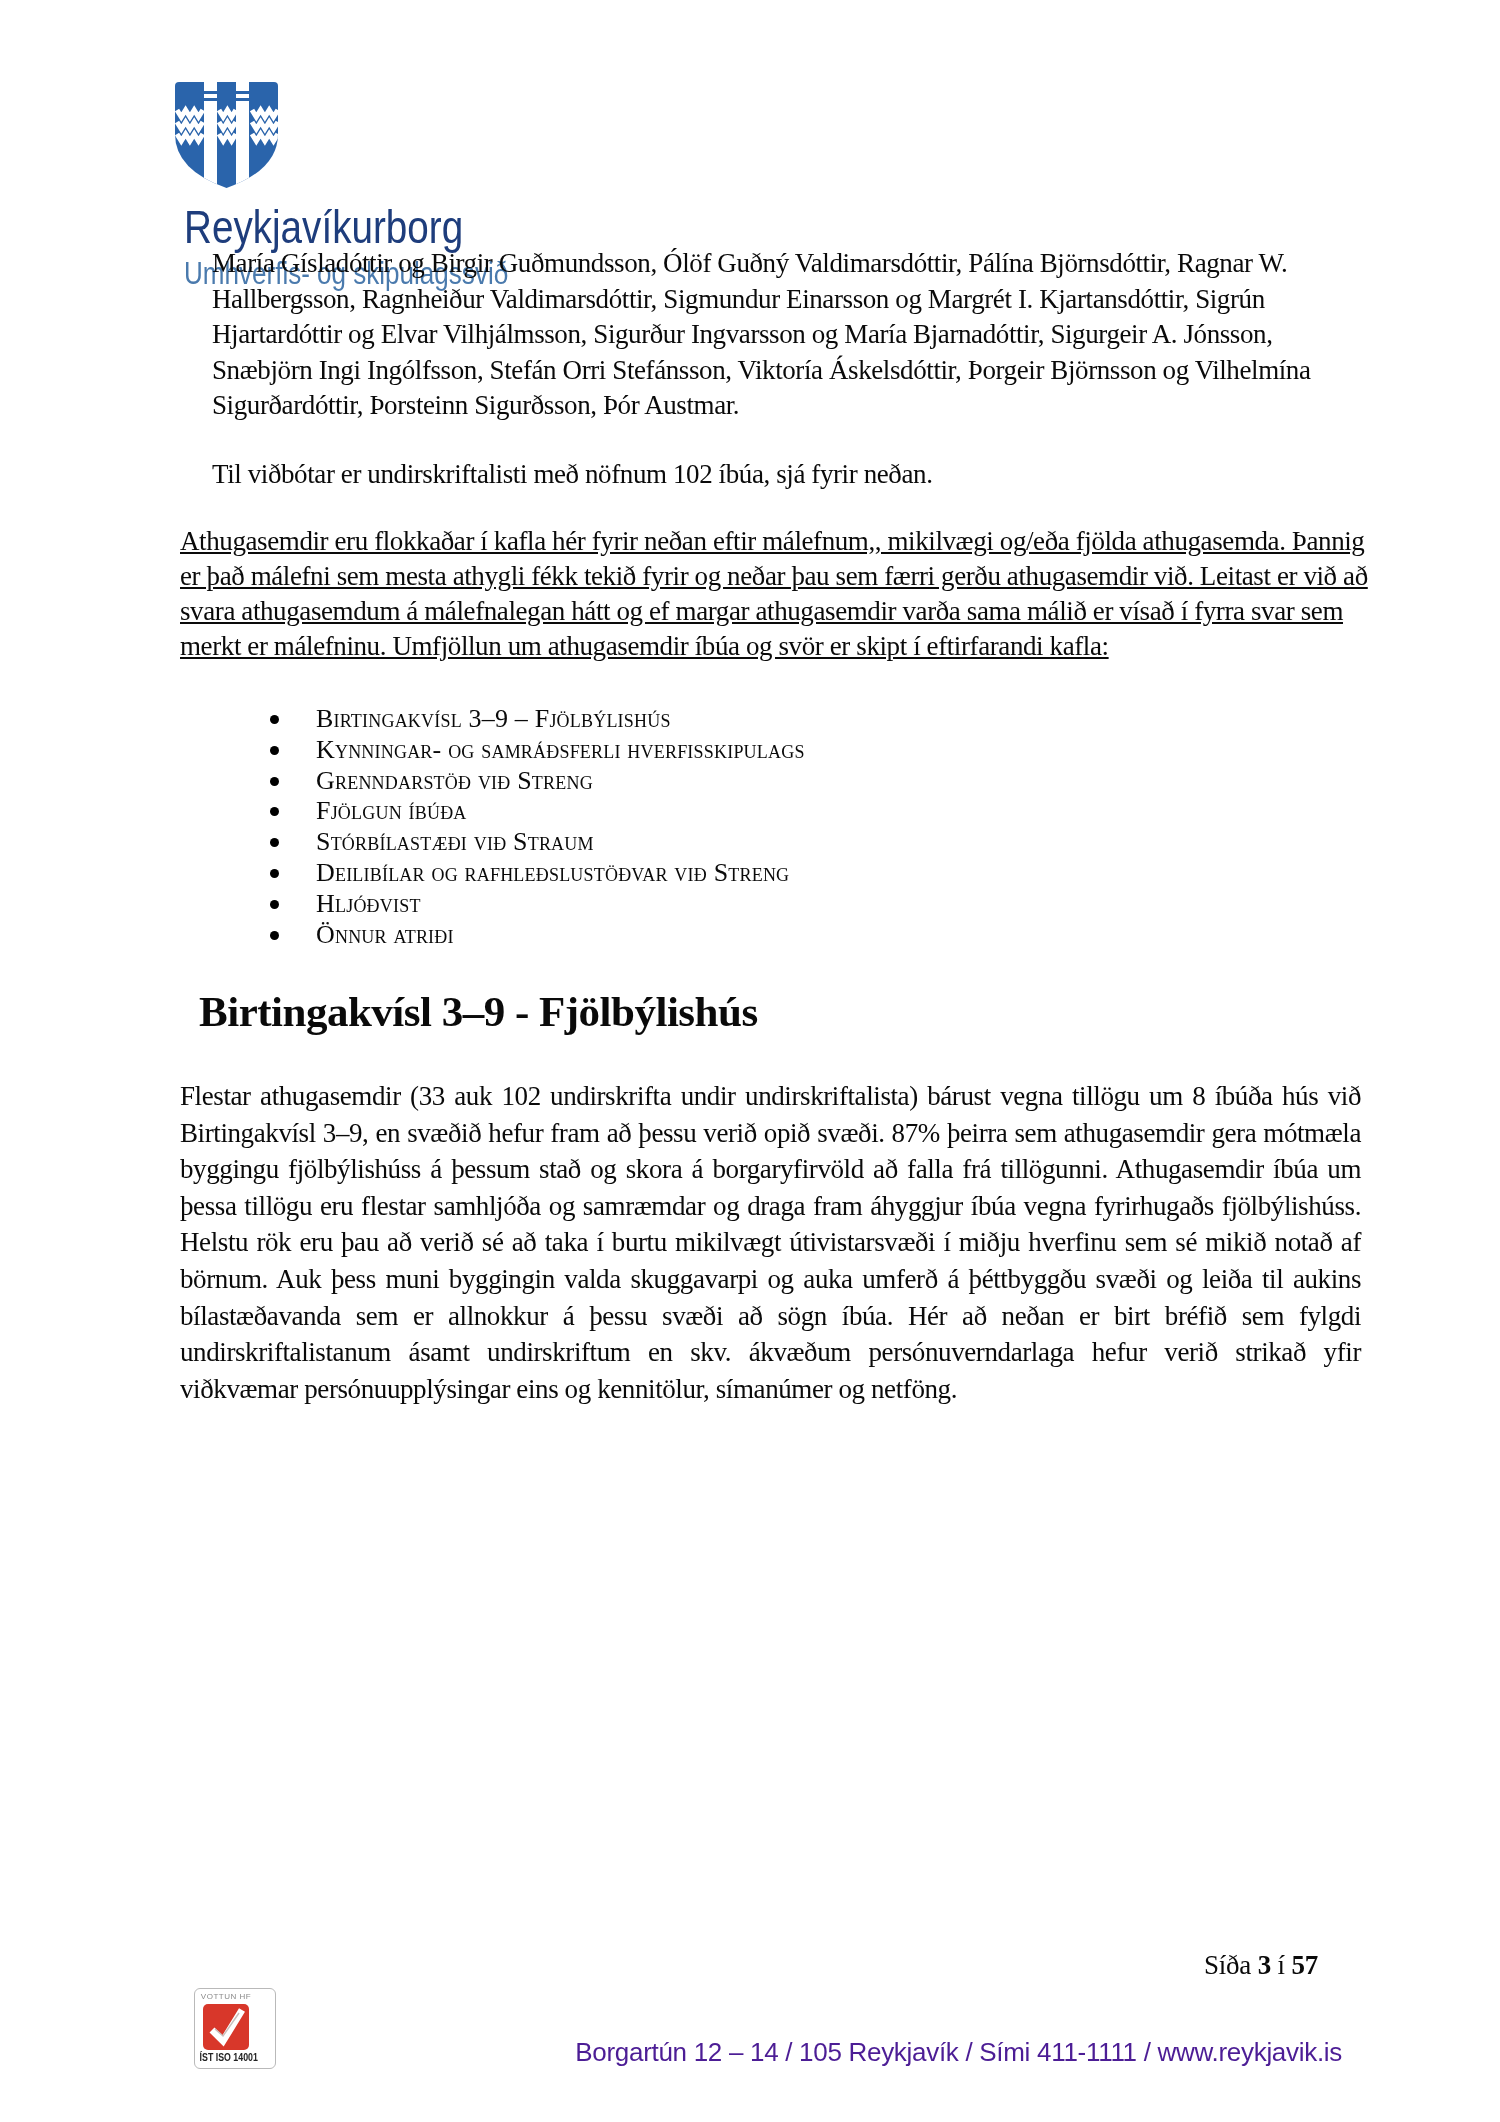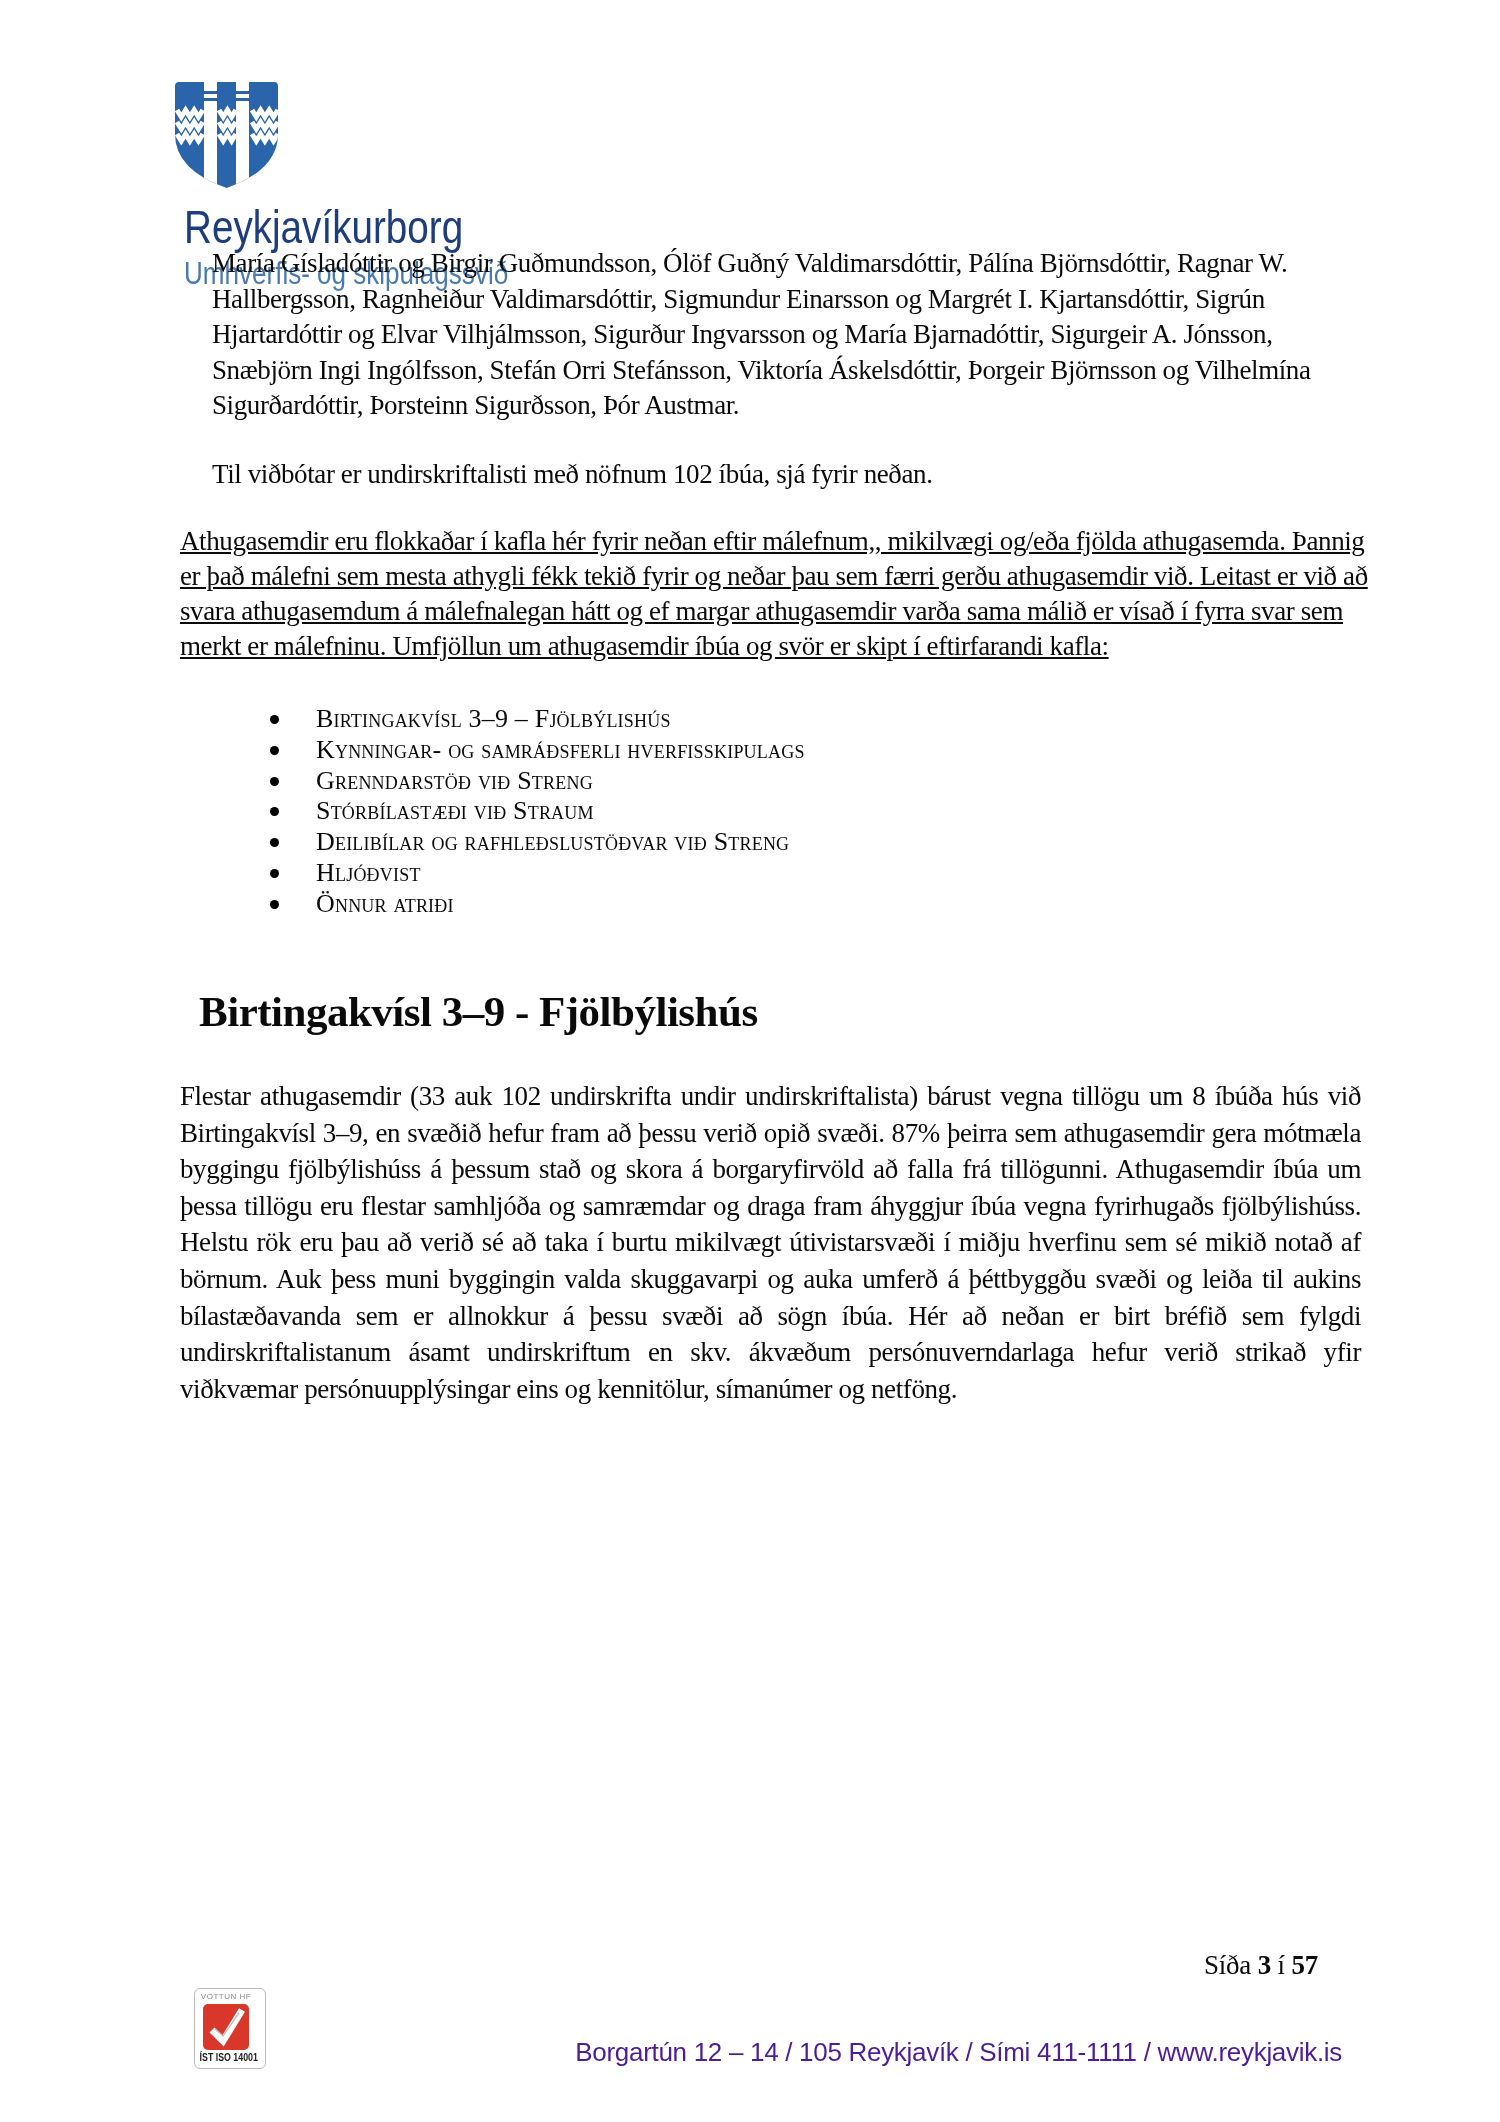--- a/index.html
+++ b/index.html
@@ -44,21 +44,21 @@
     font-size:27px;line-height:36.6px;letter-spacing:-0.4px;text-align:justify;
   }
 
   
   .page-num{position:absolute;top:1950px;right:182px;font-size:27px;letter-spacing:-0.2px;}
   .page-num b{font-weight:bold;}
 
   .iso-badge{
     position:absolute;left:194px;top:1988px;width:60px;
     border:1px solid #b9b9b9;border-radius:6px;background:#fff;
-    text-align:center;padding:3px 9px 4px 1px;
+    text-align:center;padding:3px 19px 4px 1px;
     font-family:"Liberation Sans",sans-serif;
   }
   .iso-top{font-size:8px;color:#8a8a8a;letter-spacing:0.5px;line-height:10px;}
   .iso-check{width:46px;height:46px;margin:2px auto 2px auto;border-radius:5px;background:#d8372a;}
   .iso-bottom{font-size:10px;font-weight:bold;color:#222;white-space:nowrap;
     transform:scaleX(.88);transform-origin:center;line-height:12px;}
 
   .address{
     position:absolute;top:2037px;right:158px;
     font-family:"Liberation Sans",sans-serif;font-size:26px;color:#4c1d95;
@@ -108,20 +108,21 @@
   <p class="names">María Gísladóttir og Birgir Guðmundsson, Ólöf Guðný Valdimarsdóttir, Pálína Björnsdóttir, Ragnar W. Hallbergsson, Ragnheiður Valdimarsdóttir, Sigmundur Einarsson og Margrét I. Kjartansdóttir, Sigrún Hjartardóttir og Elvar Vilhjálmsson, Sigurður Ingvarsson og María Bjarnadóttir, Sigurgeir A. Jónsson, Snæbjörn Ingi Ingólfsson, Stefán Orri Stefánsson, Viktoría Áskelsdóttir, Þorgeir Björnsson og Vilhelmína Sigurðardóttir, Þorsteinn Sigurðsson, Þór Austmar.</p>
 
   <p class="addendum">Til viðbótar er undirskriftalisti með nöfnum 102 íbúa, sjá fyrir neðan.</p>
 
   <p class="intro">Athugasemdir eru flokkaðar í kafla hér fyrir neðan eftir málefnum,, mikilvægi og/eða fjölda athugasemda. Þannig er það málefni sem mesta athygli fékk tekið fyrir og neðar þau sem færri gerðu athugasemdir við. Leitast er við að svara athugasemdum á málefnalegan hátt og ef margar athugasemdir varða sama málið er vísað í fyrra svar sem merkt er málefninu. Umfjöllun um athugasemdir íbúa og svör er skipt í eftirfarandi kafla:</p>
 
   <ul class="topics">
     <li>Birtingakvísl 3–9 – Fjölbýlishús</li>
     <li>Kynningar- og samráðsferli hverfisskipulags</li>
     <li>Grenndarstöð við Streng</li>
+    <li>Fjölgun íbúða</li>
     <li>Stórbílastæði við Straum</li>
     <li>Deilibílar og rafhleðslustöðvar við Streng</li>
     <li>Hljóðvist</li>
     <li>Önnur atriði</li>
   </ul>
 
   <h1 class="section-title">Birtingakvísl 3–9 - Fjölbýlishús</h1>
 
   <p class="section-para">Flestar athugasemdir (33 auk 102 undirskrifta undir undirskriftalista) bárust vegna tillögu um 8 íbúða hús við Birtingakvísl 3–9, en svæðið hefur fram að þessu verið opið svæði. 87% þeirra sem athugasemdir gera mótmæla byggingu fjölbýlishúss á þessum stað og skora á borgaryfirvöld að falla frá tillögunni. Athugasemdir íbúa um þessa tillögu eru flestar samhljóða og samræmdar og draga fram áhyggjur íbúa vegna fyrirhugaðs fjölbýlishúss. Helstu rök eru þau að verið sé að taka í burtu mikilvægt útivistarsvæði í miðju hverfinu sem sé mikið notað af börnum. Auk þess muni byggingin valda skuggavarpi og auka umferð á þéttbyggðu svæði og leiða til aukins bílastæðavanda sem er allnokkur á þessu svæði að sögn íbúa. Hér að neðan er birt bréfið sem fylgdi undirskriftalistanum ásamt undirskriftum en skv. ákvæðum persónuverndarlaga hefur verið strikað yfir viðkvæmar persónuupplýsingar eins og kennitölur, símanúmer og netföng.</p>
 

